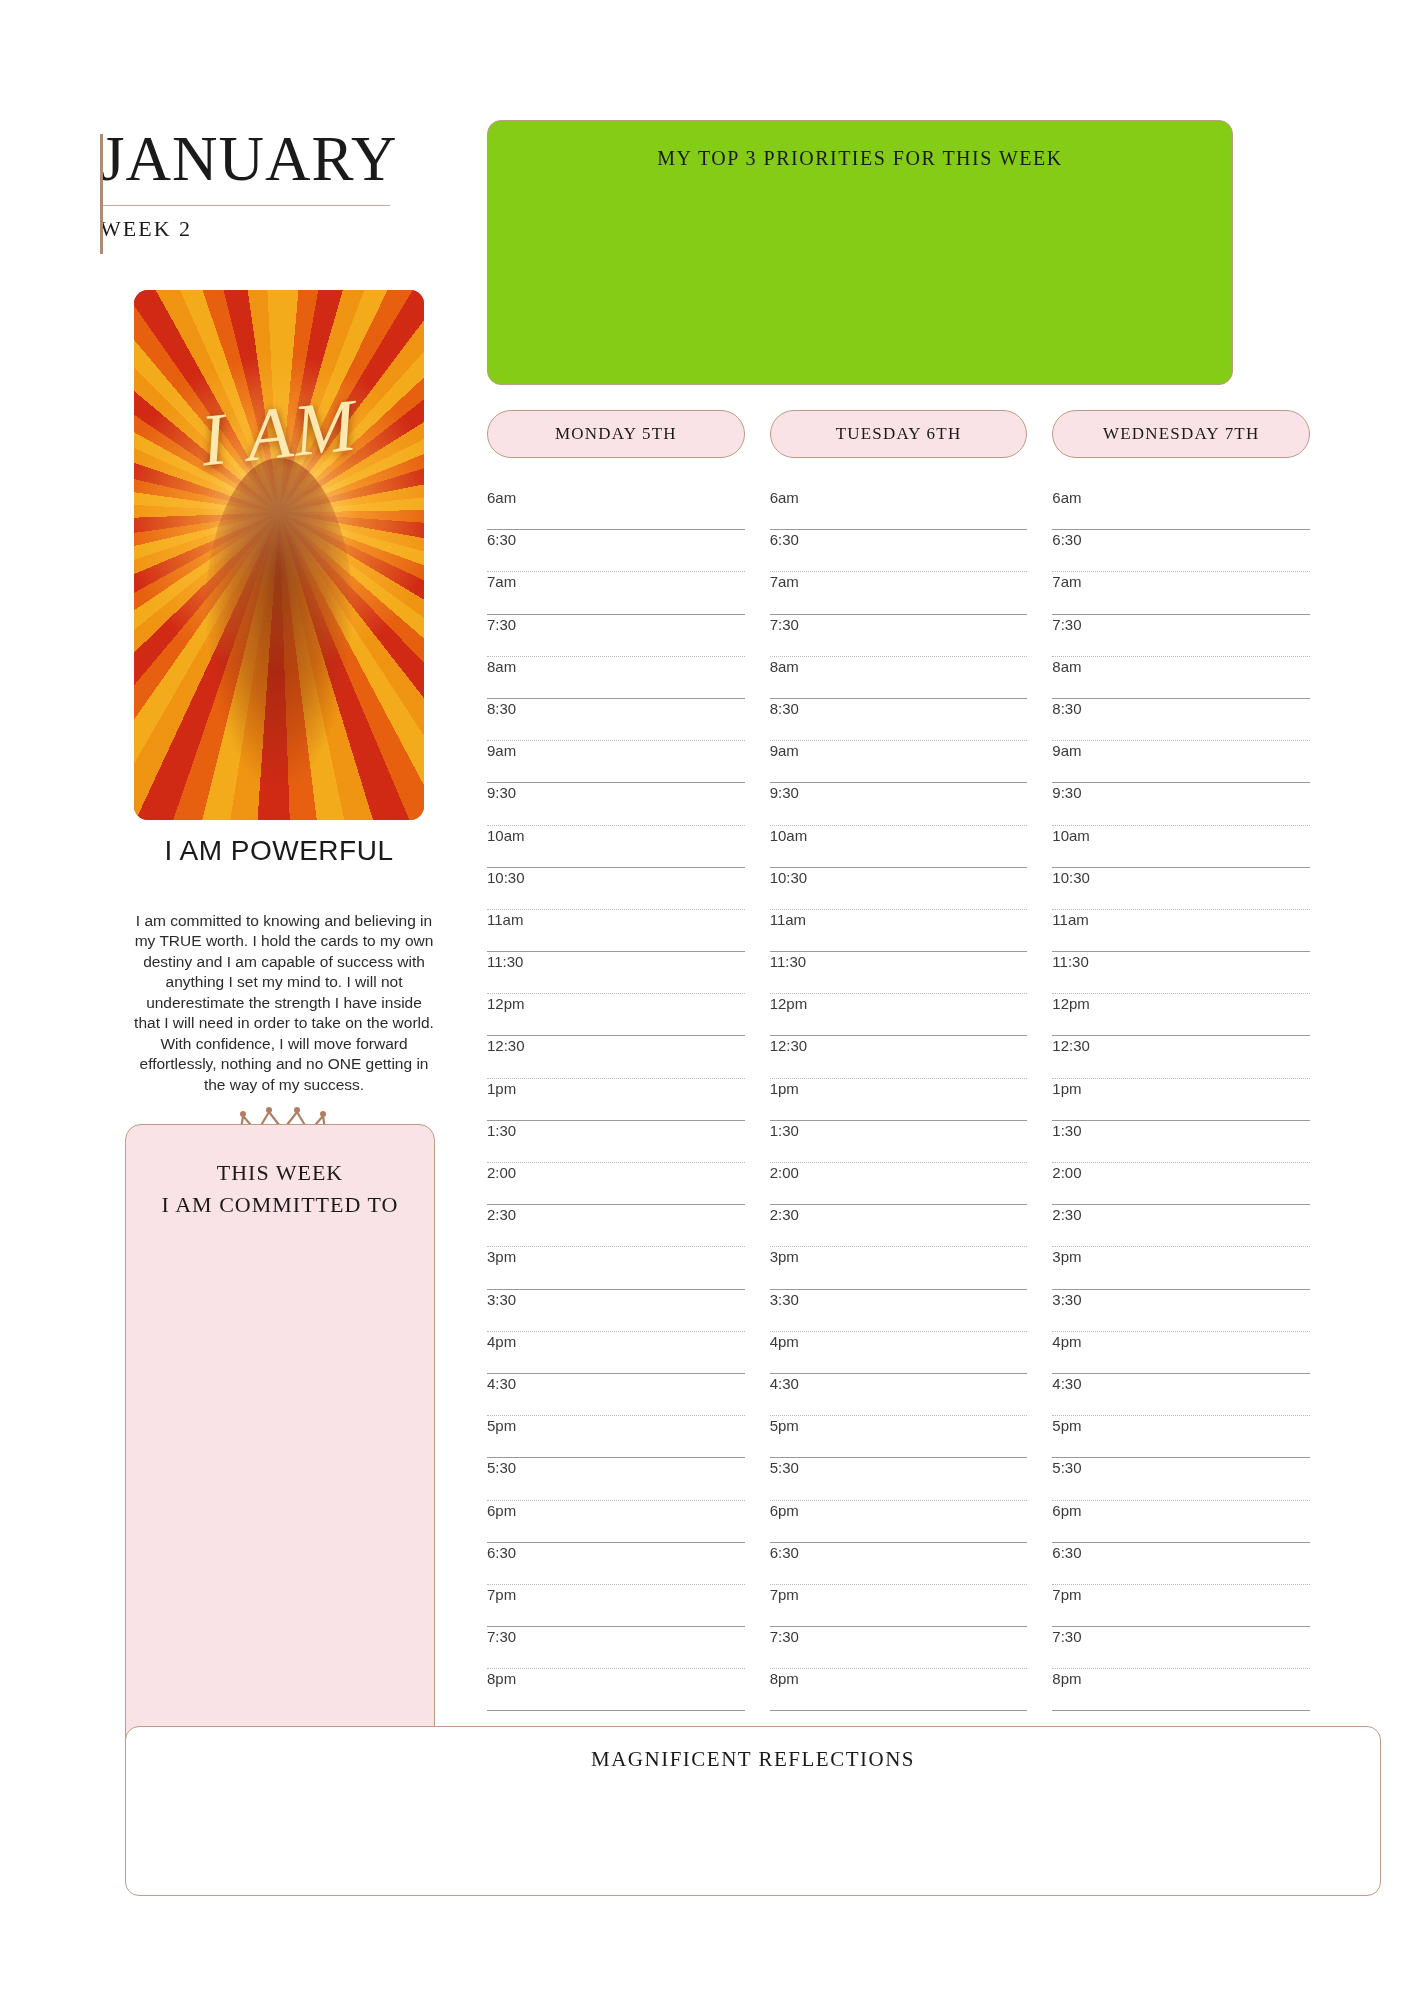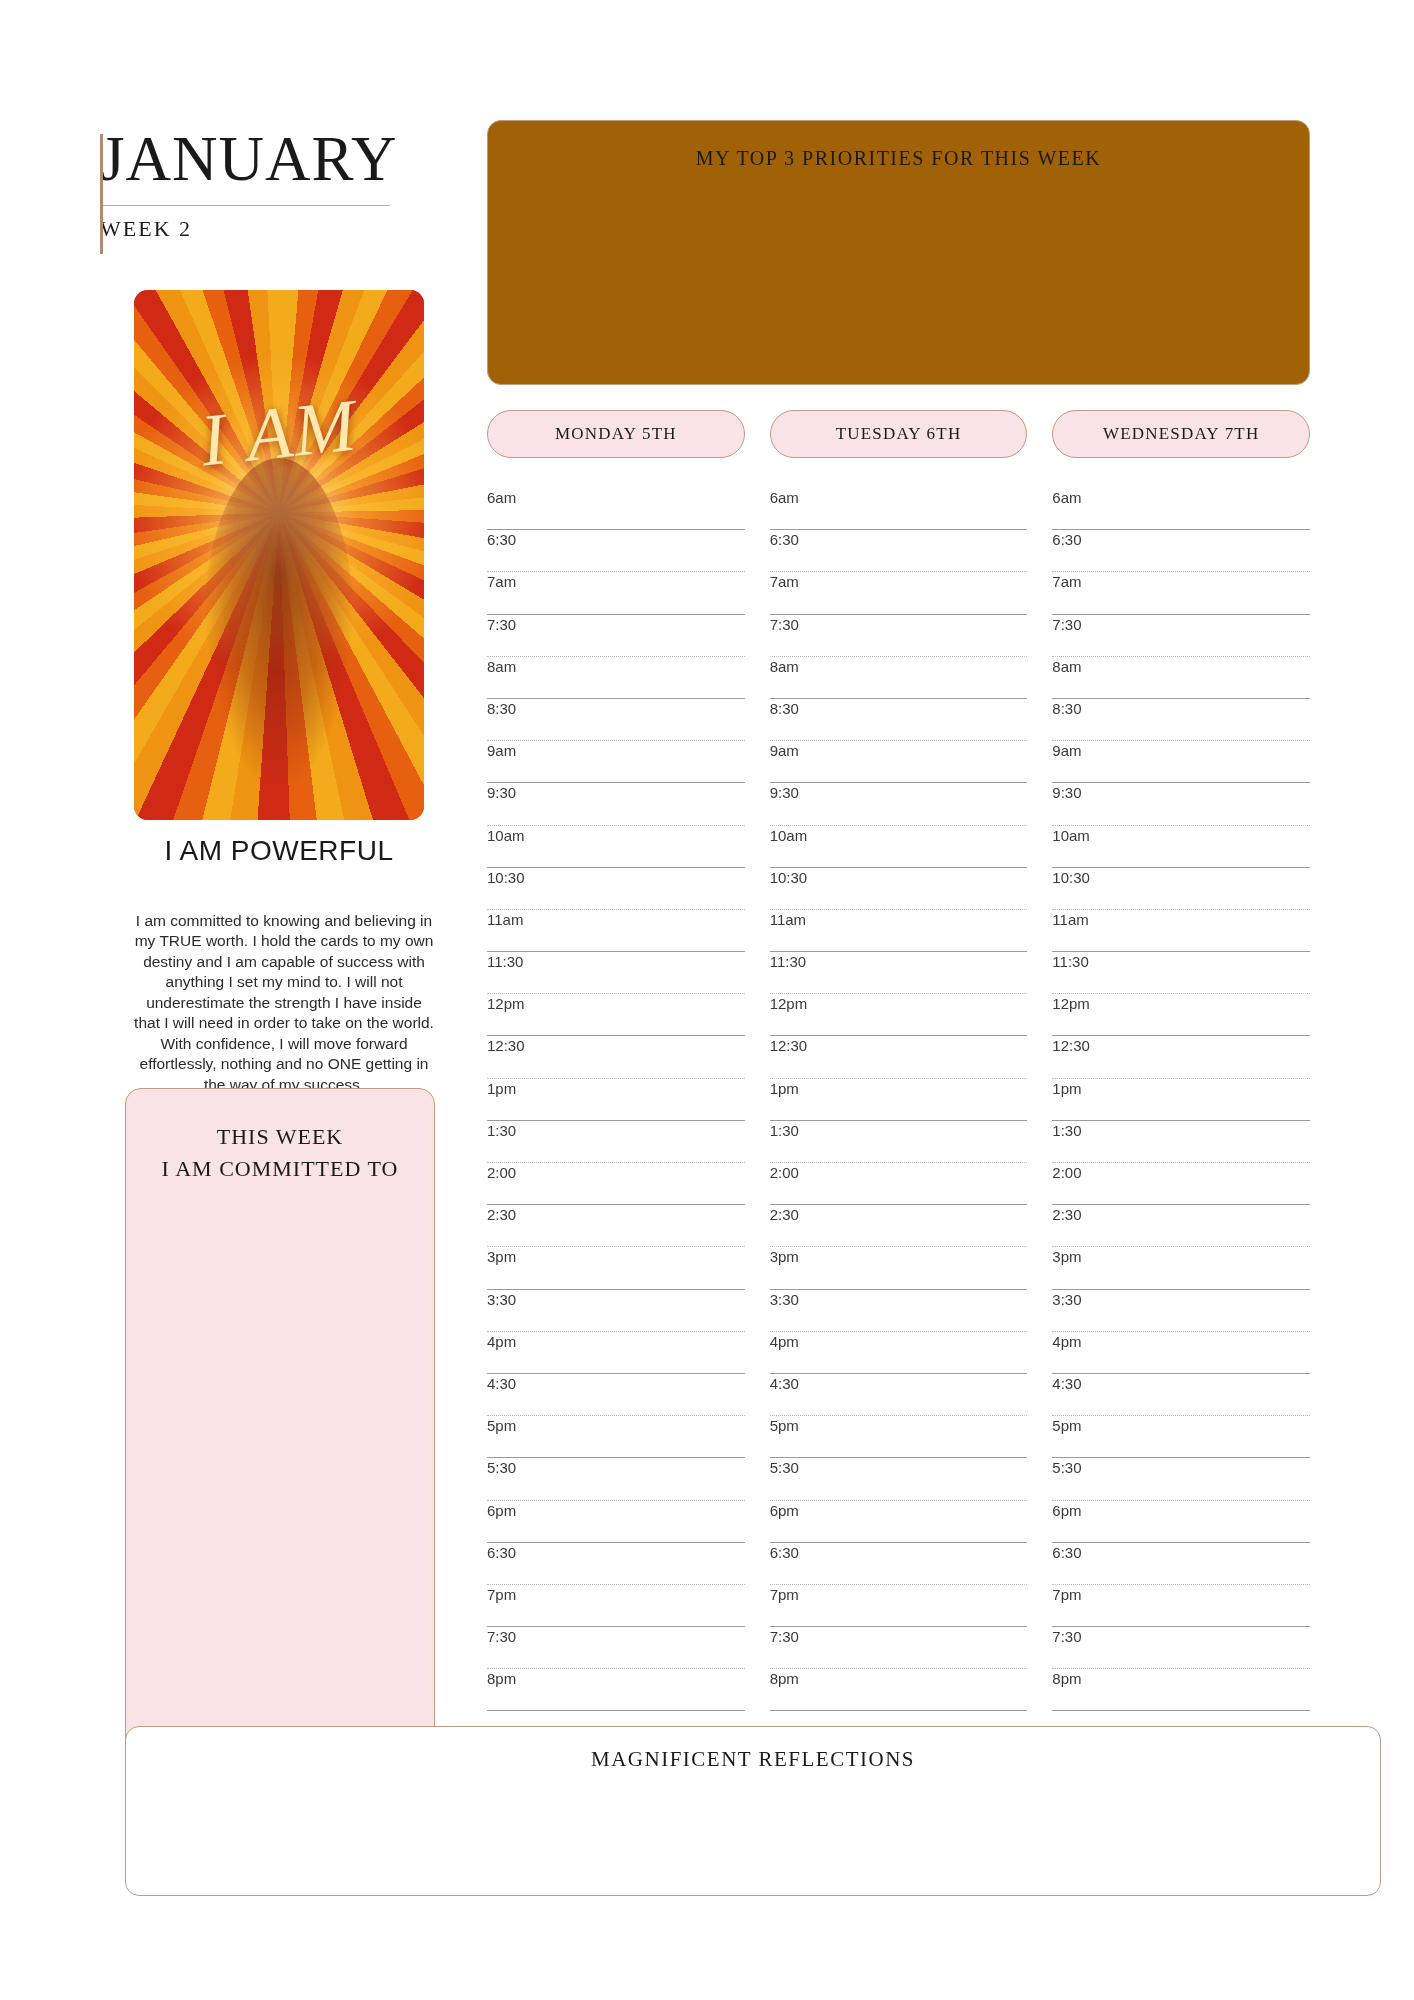--- a/index.html
+++ b/index.html
@@ -50,25 +50,25 @@
     font-size: 22px;
     letter-spacing: 2px;
     color: #1a1a1a;
   }
 
   
   .priorities-box {
     position: absolute;
     left: 487px;
     top: 120px;
-    width: 823px;
+    width: 746px;
     height: 265px;
     border: 1.5px solid #c09a82;
     border-radius: 14px;
-    background: #a16207;
+    background: #84cc16;
   }
   .priorities-title {
     font-family: "Liberation Serif", serif;
     text-align: center;
     font-size: 20px;
     letter-spacing: 1.5px;
     color: #1a1a1a;
     padding-top: 26px;
   }
 
@@ -151,21 +151,21 @@
     left: 233px;
     top: 1104px;
     width: 100px;
     height: 44px;
   }
 
   
   .commit-box {
     position: absolute;
     left: 125px;
-    top: 1088px;
+    top: 1124px;
     width: 310px;
     height: 676px;
     border: 1.5px solid #c09a82;
     border-radius: 16px;
     background: #f9e3e7;
   }
   .commit-title {
     font-family: "Liberation Serif", serif;
     text-align: center;
     font-size: 22px;

